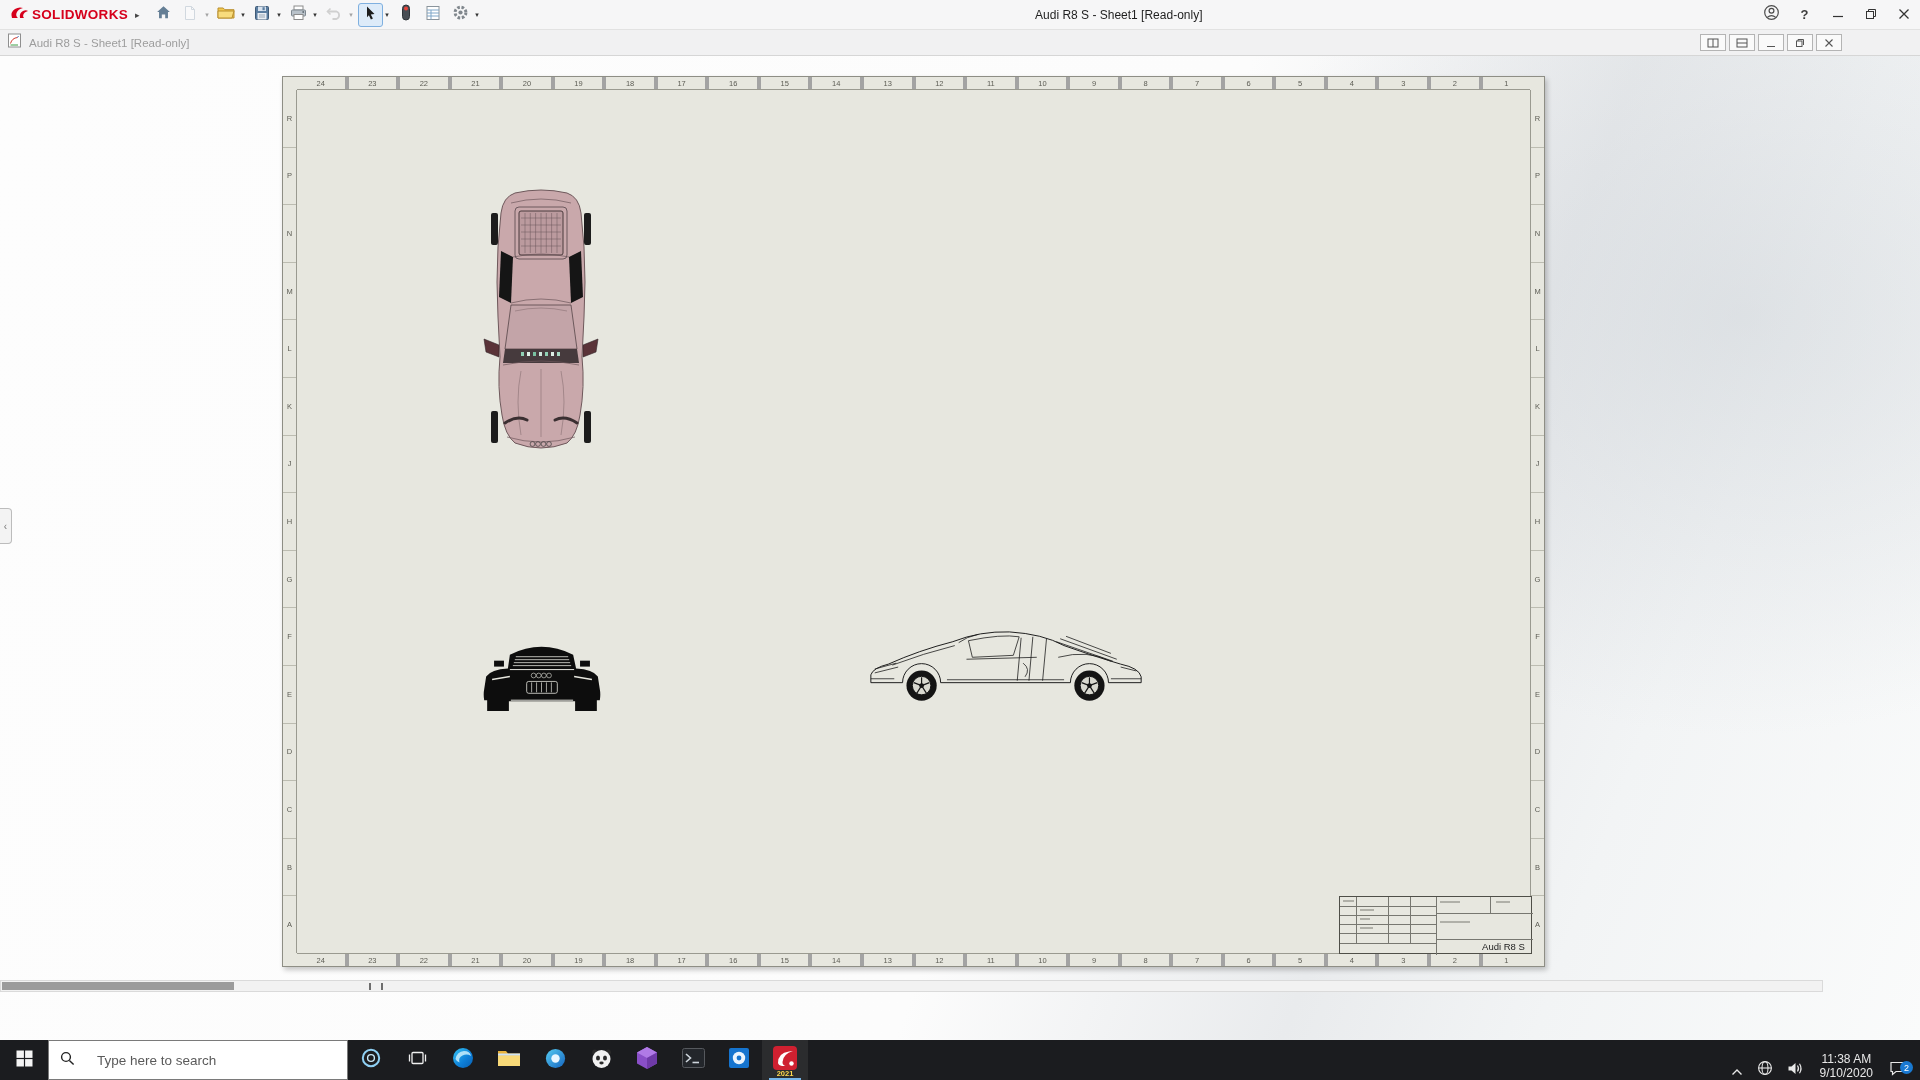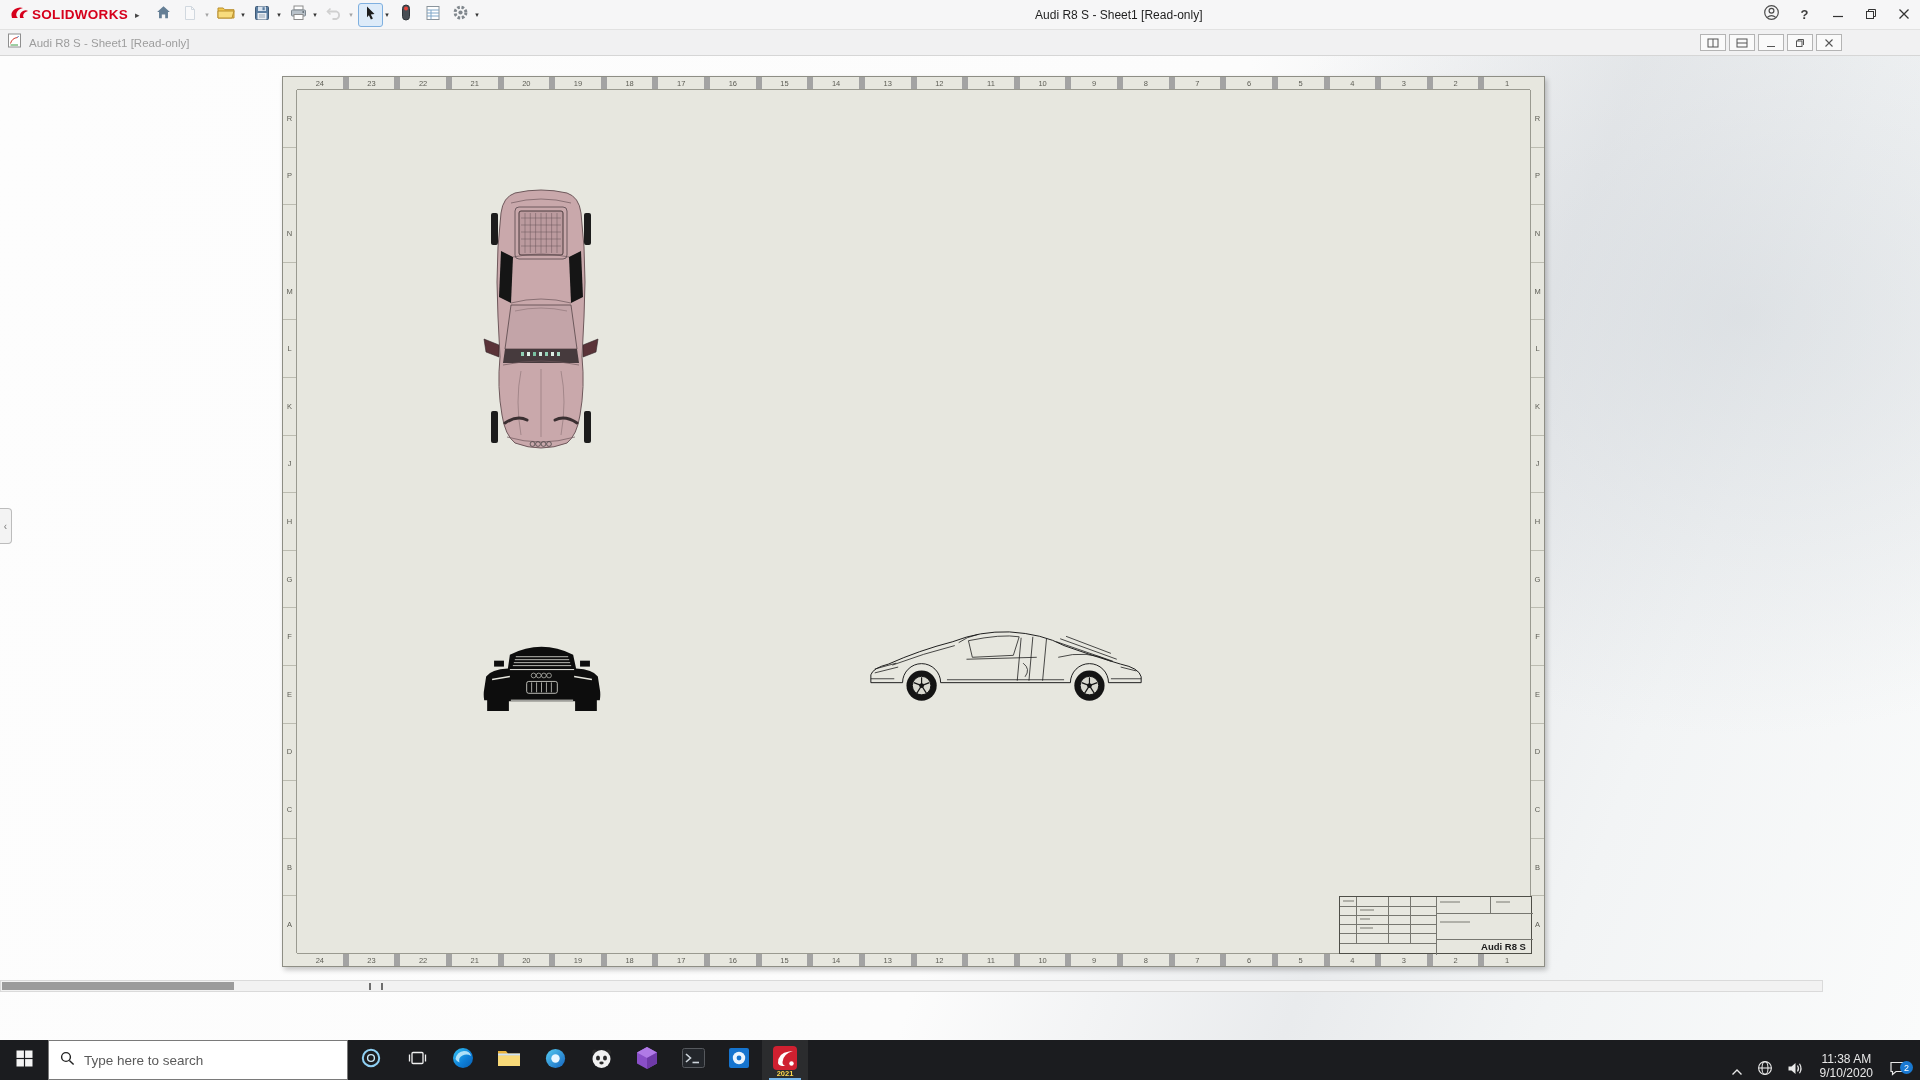--- a/index.html
+++ b/index.html
@@ -33,48 +33,48 @@
     background:linear-gradient(110deg,#fdfdfd 0%,#fcfcfc 55%,#e9ebed 72%,#f2f4f5 83%,#fafbfb 100%);}
   .client::before{content:"";position:absolute;inset:0;
     background:radial-gradient(ellipse 900px 700px at 1740px 260px, rgba(198,204,210,.45), transparent 60%);}
   .flyout-tab{position:absolute;left:0;top:452px;width:12px;height:36px;background:#f3f3f3;border:1px solid #bcbcbc;border-left:none;border-radius:0 4px 4px 0;display:flex;align-items:center;justify-content:center;font-size:10px;color:#777;z-index:3;}
 
   
   .sheet{position:absolute;left:282px;top:20px;width:1263px;height:891px;background:#e7e7df;border:1px solid #8e8e85;box-shadow:2px 3px 5px rgba(0,0,0,.22);}
   .zones-h{position:absolute;left:14px;right:14px;height:13px;display:flex;}
   .zones-h.top{top:0;border-bottom:1px solid #9a9a90;}
   .zones-h.bottom{bottom:0;border-top:1px solid #9a9a90;}
-  .zones-h span{flex:1;display:flex;align-items:center;justify-content:center;font-size:7.5px;color:#5c5c54;border-right:6px solid #a3a3a3;}
+  .zones-h span{flex:1;display:flex;align-items:center;justify-content:center;font-size:7.5px;color:#5c5c54;border-right:4px solid #a3a3a3;}
   .zones-h span:last-child{border-right:none;}
   .zones-v{position:absolute;top:13px;bottom:13px;width:14px;display:flex;flex-direction:column;}
   .zones-v.left{left:0;border-right:1px solid #9a9a90;}
   .zones-v.right{right:0;border-left:1px solid #9a9a90;}
   .zones-v span{flex:1;display:flex;align-items:center;justify-content:center;font-size:7.5px;color:#5c5c54;border-bottom:1px solid #bcbcb1;}
   .zones-v span:last-child{border-bottom:none;}
 
   .view{position:absolute;}
   .view-top{left:197px;top:110px;width:122px;height:268px;}
   .view-front{left:196px;top:556px;width:126px;height:84px;}
   .view-side{left:582px;top:546px;width:283px;height:92px;}
 
   
   .titleblock{position:absolute;right:12px;bottom:12px;width:193px;height:58px;border:1px solid #4f4f48;background:#e7e7df;}
   .tbl{position:absolute;background:#777770;}
-  .tb-name{position:absolute;left:96px;top:42px;right:0;bottom:0;display:flex;align-items:center;justify-content:center;font-size:9.5px;font-weight:bold;color:#1c1c1c;padding-left:40px;}
+  .tb-name{position:absolute;left:96px;top:42px;right:0;bottom:0;display:flex;align-items:center;justify-content:center;font-size:9.5px;font-weight:normal;color:#1c1c1c;padding-left:40px;}
   .smudge{position:absolute;height:2px;background:#92928a;opacity:.65;}
 
   
   .hscroll{position:absolute;left:0;top:924px;width:1823px;height:12px;background:#f2f2f2;border:1px solid #dadada;}
   .hthumb{position:absolute;left:1px;top:1px;width:232px;height:8px;background:#9b9b9b;}
   .hsplit{position:absolute;top:2px;width:2px;height:7px;background:#6e6e6e;}
 
   
   .taskbar{position:absolute;left:0;right:0;bottom:0;height:40px;background:#1b1c1f;display:flex;align-items:stretch;color:#e8e8e8;z-index:5;}
   .start{width:48px;display:flex;align-items:center;justify-content:center;}
-  .searchbox{width:300px;background:#fff;display:flex;align-items:center;gap:9px;padding:0 11px;border:1px solid #7a7a7a;}
+  .searchbox{width:300px;background:#fff;display:flex;align-items:center;gap:22px;padding:0 11px;border:1px solid #7a7a7a;}
   .searchbox input{border:none;outline:none;font-size:13.5px;color:#333;width:100%;background:transparent;font-family:inherit;}
   .searchbox input::placeholder{color:#5a5a5a;opacity:1;}
   .task-icon{width:46px;display:flex;align-items:center;justify-content:center;position:relative;}
   .task-icon.active{background:rgba(255,255,255,.07);}
   .active-underline{position:absolute;bottom:0;left:7px;right:7px;height:2px;background:#75b6ea;}
   .sw-year{position:absolute;bottom:2px;left:0;right:0;text-align:center;font-size:7.5px;font-weight:bold;color:#ffd84d;}
   .tray{margin-left:auto;display:flex;align-items:flex-end;}
   .tray-item{display:flex;align-items:center;justify-content:center;padding:0 7px;position:relative;}
   .clock{flex-direction:column;line-height:14px;font-size:12px;text-align:center;justify-content:center;display:flex;padding:0 9px;}
   .badge{position:absolute;right:1px;bottom:6px;min-width:13px;height:13px;border-radius:7px;background:#1979d2;color:#fff;font-size:9px;display:flex;align-items:center;justify-content:center;padding:0 2px;}

